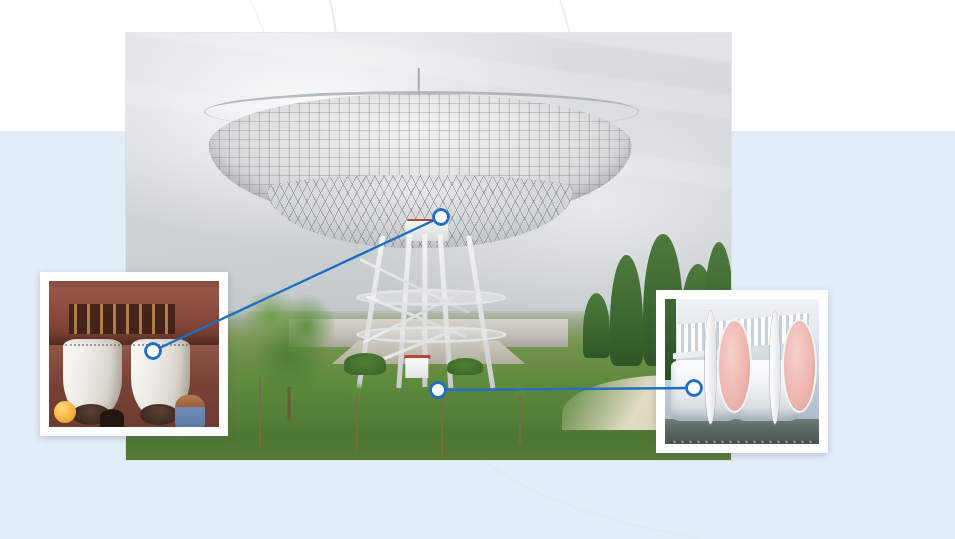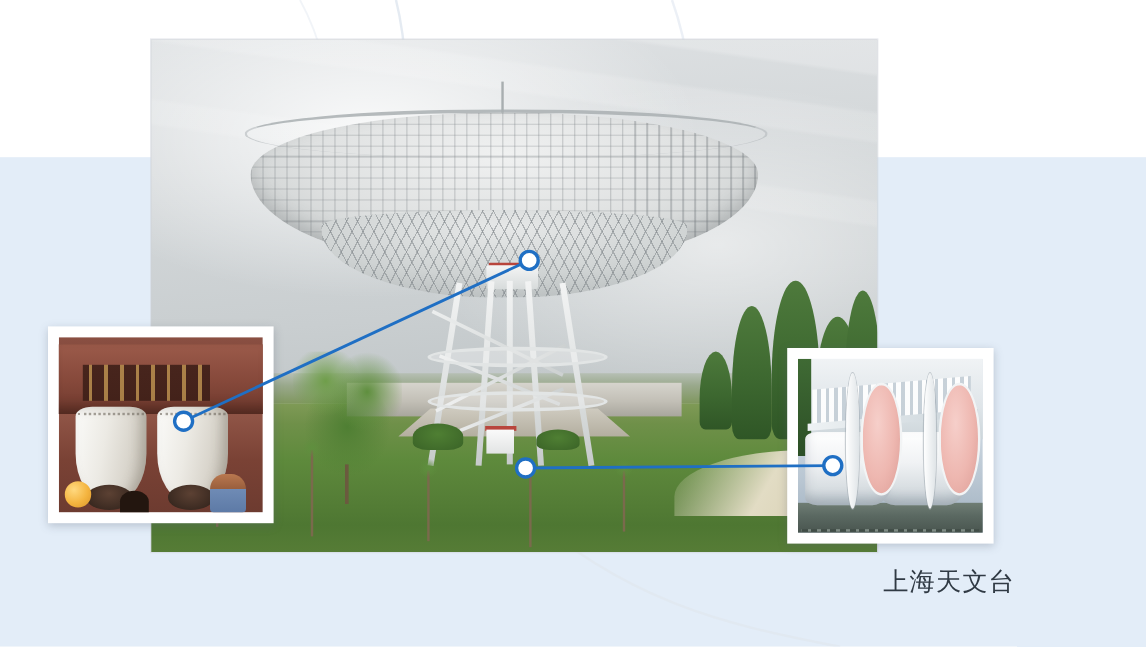--- a/index.html
+++ b/index.html
@@ -489,15 +489,14 @@
       <circle cx="441" cy="217" r="7.5" fill="#ffffff" stroke="#1f6fc4" stroke-width="2.8"></circle>
       <circle cx="153" cy="351" r="7.5" fill="#ffffff" stroke="#1f6fc4" stroke-width="2.8"></circle>
     </g>
     <g>
       <line x1="438" y1="390" x2="694" y2="388" stroke="#1f6fc4" stroke-width="2.4"></line>
       <circle cx="438" cy="390" r="7.5" fill="#ffffff" stroke="#1f6fc4" stroke-width="2.8"></circle>
       <circle cx="694" cy="388" r="7.5" fill="#ffffff" stroke="#1f6fc4" stroke-width="2.8"></circle>
     </g>
   </svg>
 
-  <div class="caption">上海天文台</div>
 
 </div>
 
 </body></html>

